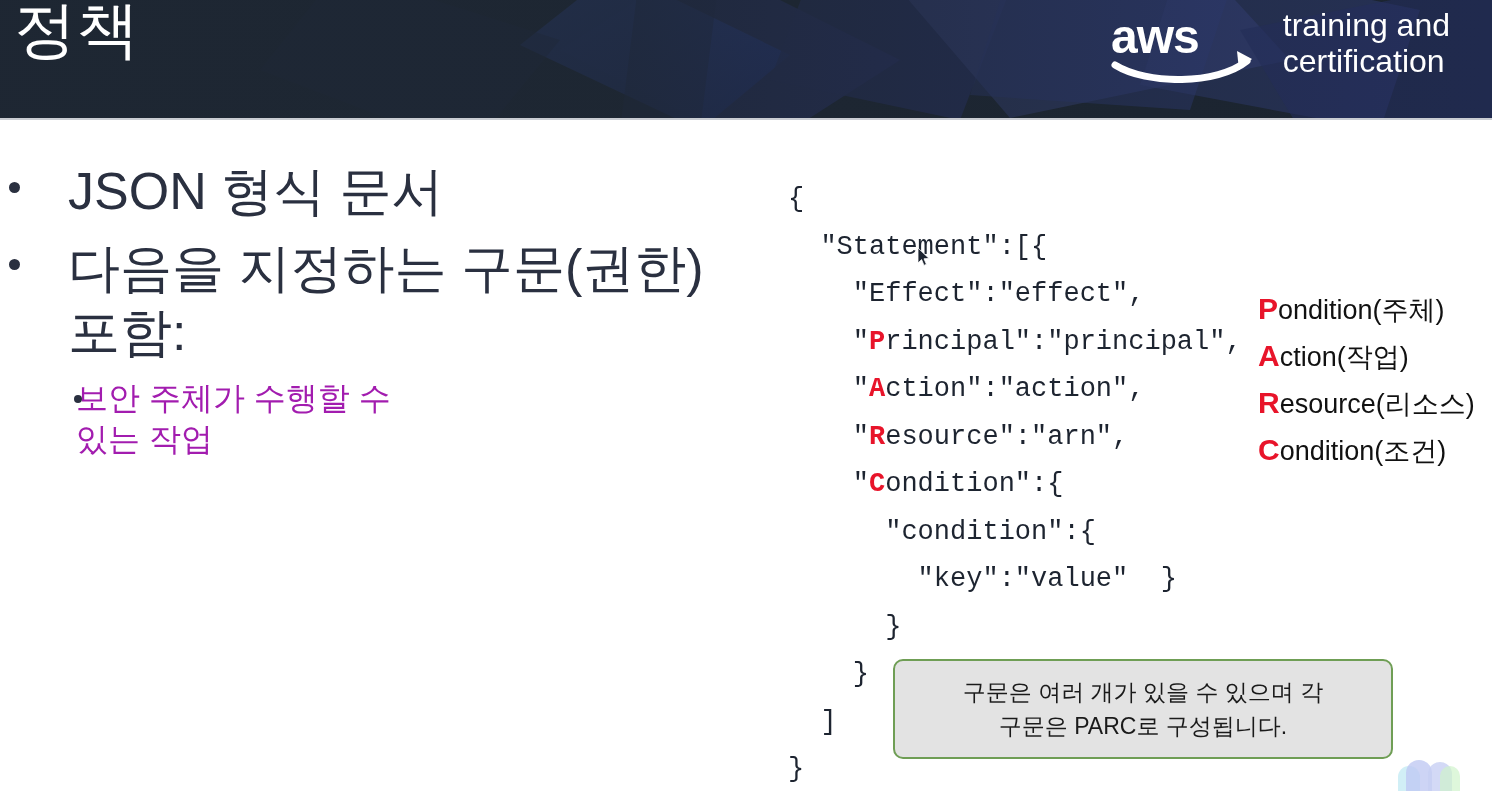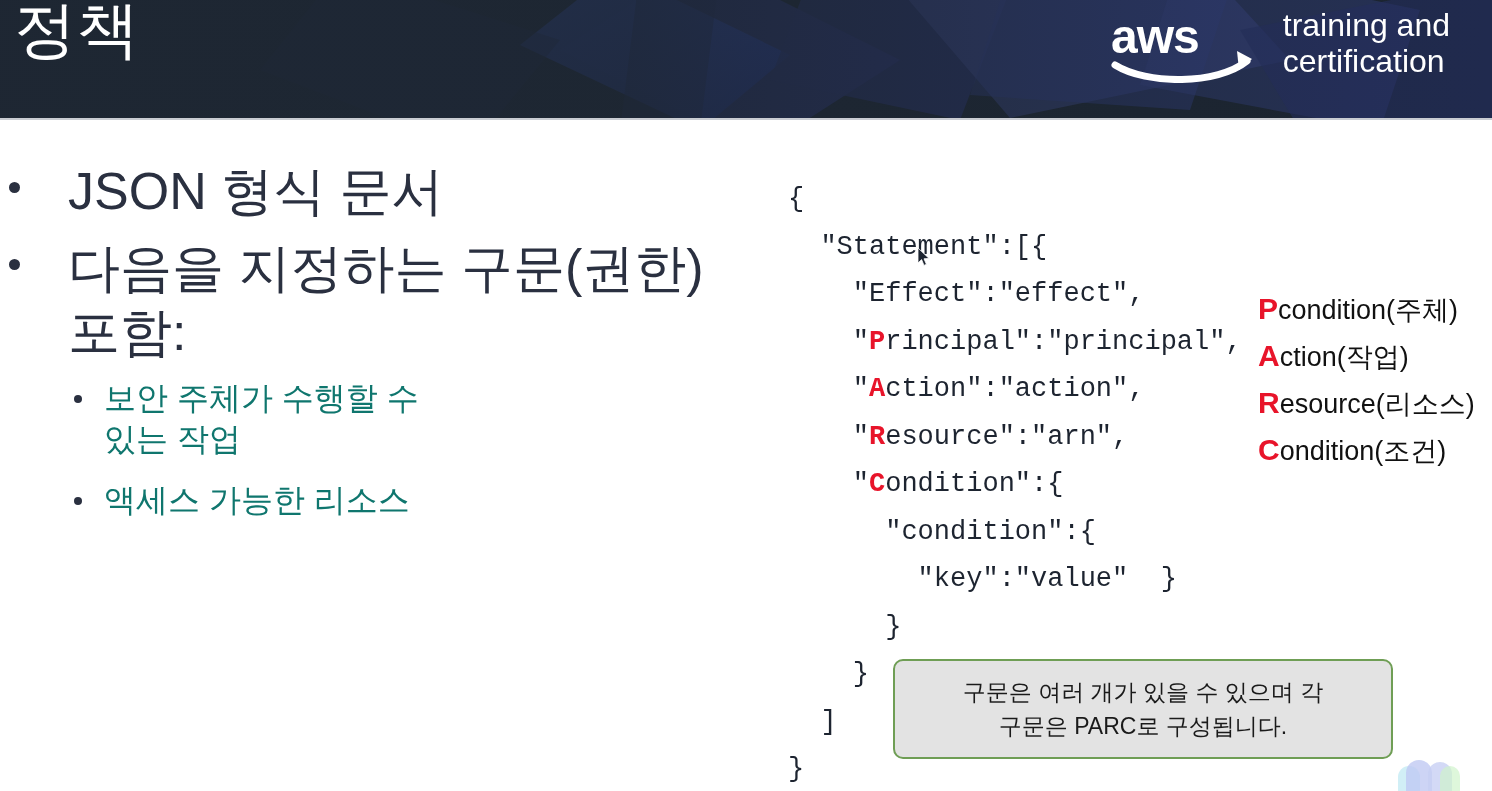--- a/index.html
+++ b/index.html
@@ -96,24 +96,24 @@
     position: absolute;
     left: 9px;
     top: 22px;
     width: 11px;
     height: 11px;
     border-radius: 50%;
     background: #2a3040;
   }
   .bullet-l2 {
     position: relative;
-    padding-left: 104px;
+    padding-left: 76px;
     font-size: 32px;
     line-height: 1.28;
-    color: #0f766e;
+    color: #a21caf;
     margin-bottom: 4px;
     font-weight: 400;
   }
   .bullet-l2::before {
     content: "";
     position: absolute;
     left: 74px;
     top: 17px;
     width: 8px;
     height: 8px;
@@ -257,29 +257,26 @@
 <div id="bullet-column">
   <div class="bullet-l1">JSON 형식 문서</div>
 
   <div class="bullet-l1">다음을 지정하는 구문(권한) 포함:</div>
 
   <div class="bullet-l2">
     <div>보안 주체가 수행할 수</div>
     <div>있는 작업</div>
   </div>
 
-  <div class="bullet-l2" style="margin-top:20px;">
-    <div>액세스 가능한 리소스</div>
-  </div>
 </div>
 
 <div id="code-block"><div class="code-line">{</div><div class="code-line">  "Statement":[{</div><div class="code-line">    "Effect":"effect",</div><div class="code-line">    "<span class="parc-initial" style="color: rgb(232, 20, 42);">P</span>rincipal":"principal",</div><div class="code-line">    "<span class="parc-initial" style="color: rgb(232, 20, 42);">A</span>ction":"action",</div><div class="code-line">    "<span class="parc-initial" style="color: rgb(232, 20, 42);">R</span>esource":"arn",</div><div class="code-line">    "<span class="parc-initial" style="color: rgb(232, 20, 42);">C</span>ondition":{</div><div class="code-line">      "condition":{</div><div class="code-line">        "key":"value"  }</div><div class="code-line">      }</div><div class="code-line">    }</div><div class="code-line">  ]</div><div class="code-line">}</div></div>
 
 <div id="parc-legend">
-    <div class="parc-item"><span class="parc-cap" style="color: rgb(232, 20, 42);">P</span><span>condition(주체)</span></div>
+    <div class="parc-item"><span class="parc-cap" style="color: rgb(232, 20, 42);">P</span><span>ondition(주체)</span></div>
     <div class="parc-item"><span class="parc-cap" style="color: rgb(232, 20, 42);">A</span><span>ction(작업)</span></div>
     <div class="parc-item"><span class="parc-cap" style="color: rgb(232, 20, 42);">R</span><span>esource(리소스)</span></div>
     <div class="parc-item"><span class="parc-cap" style="color: rgb(232, 20, 42);">C</span><span>ondition(조건)</span></div>
   </div>
 
 <div id="callout-box" style="background: rgb(227, 227, 227); border-color: rgb(111, 158, 85); border-radius: 10px;">
   <div class="callout-line">구문은 여러 개가 있을 수 있으며 각</div>
   <div class="callout-line">구문은 PARC로 구성됩니다.</div>
 </div>
 

